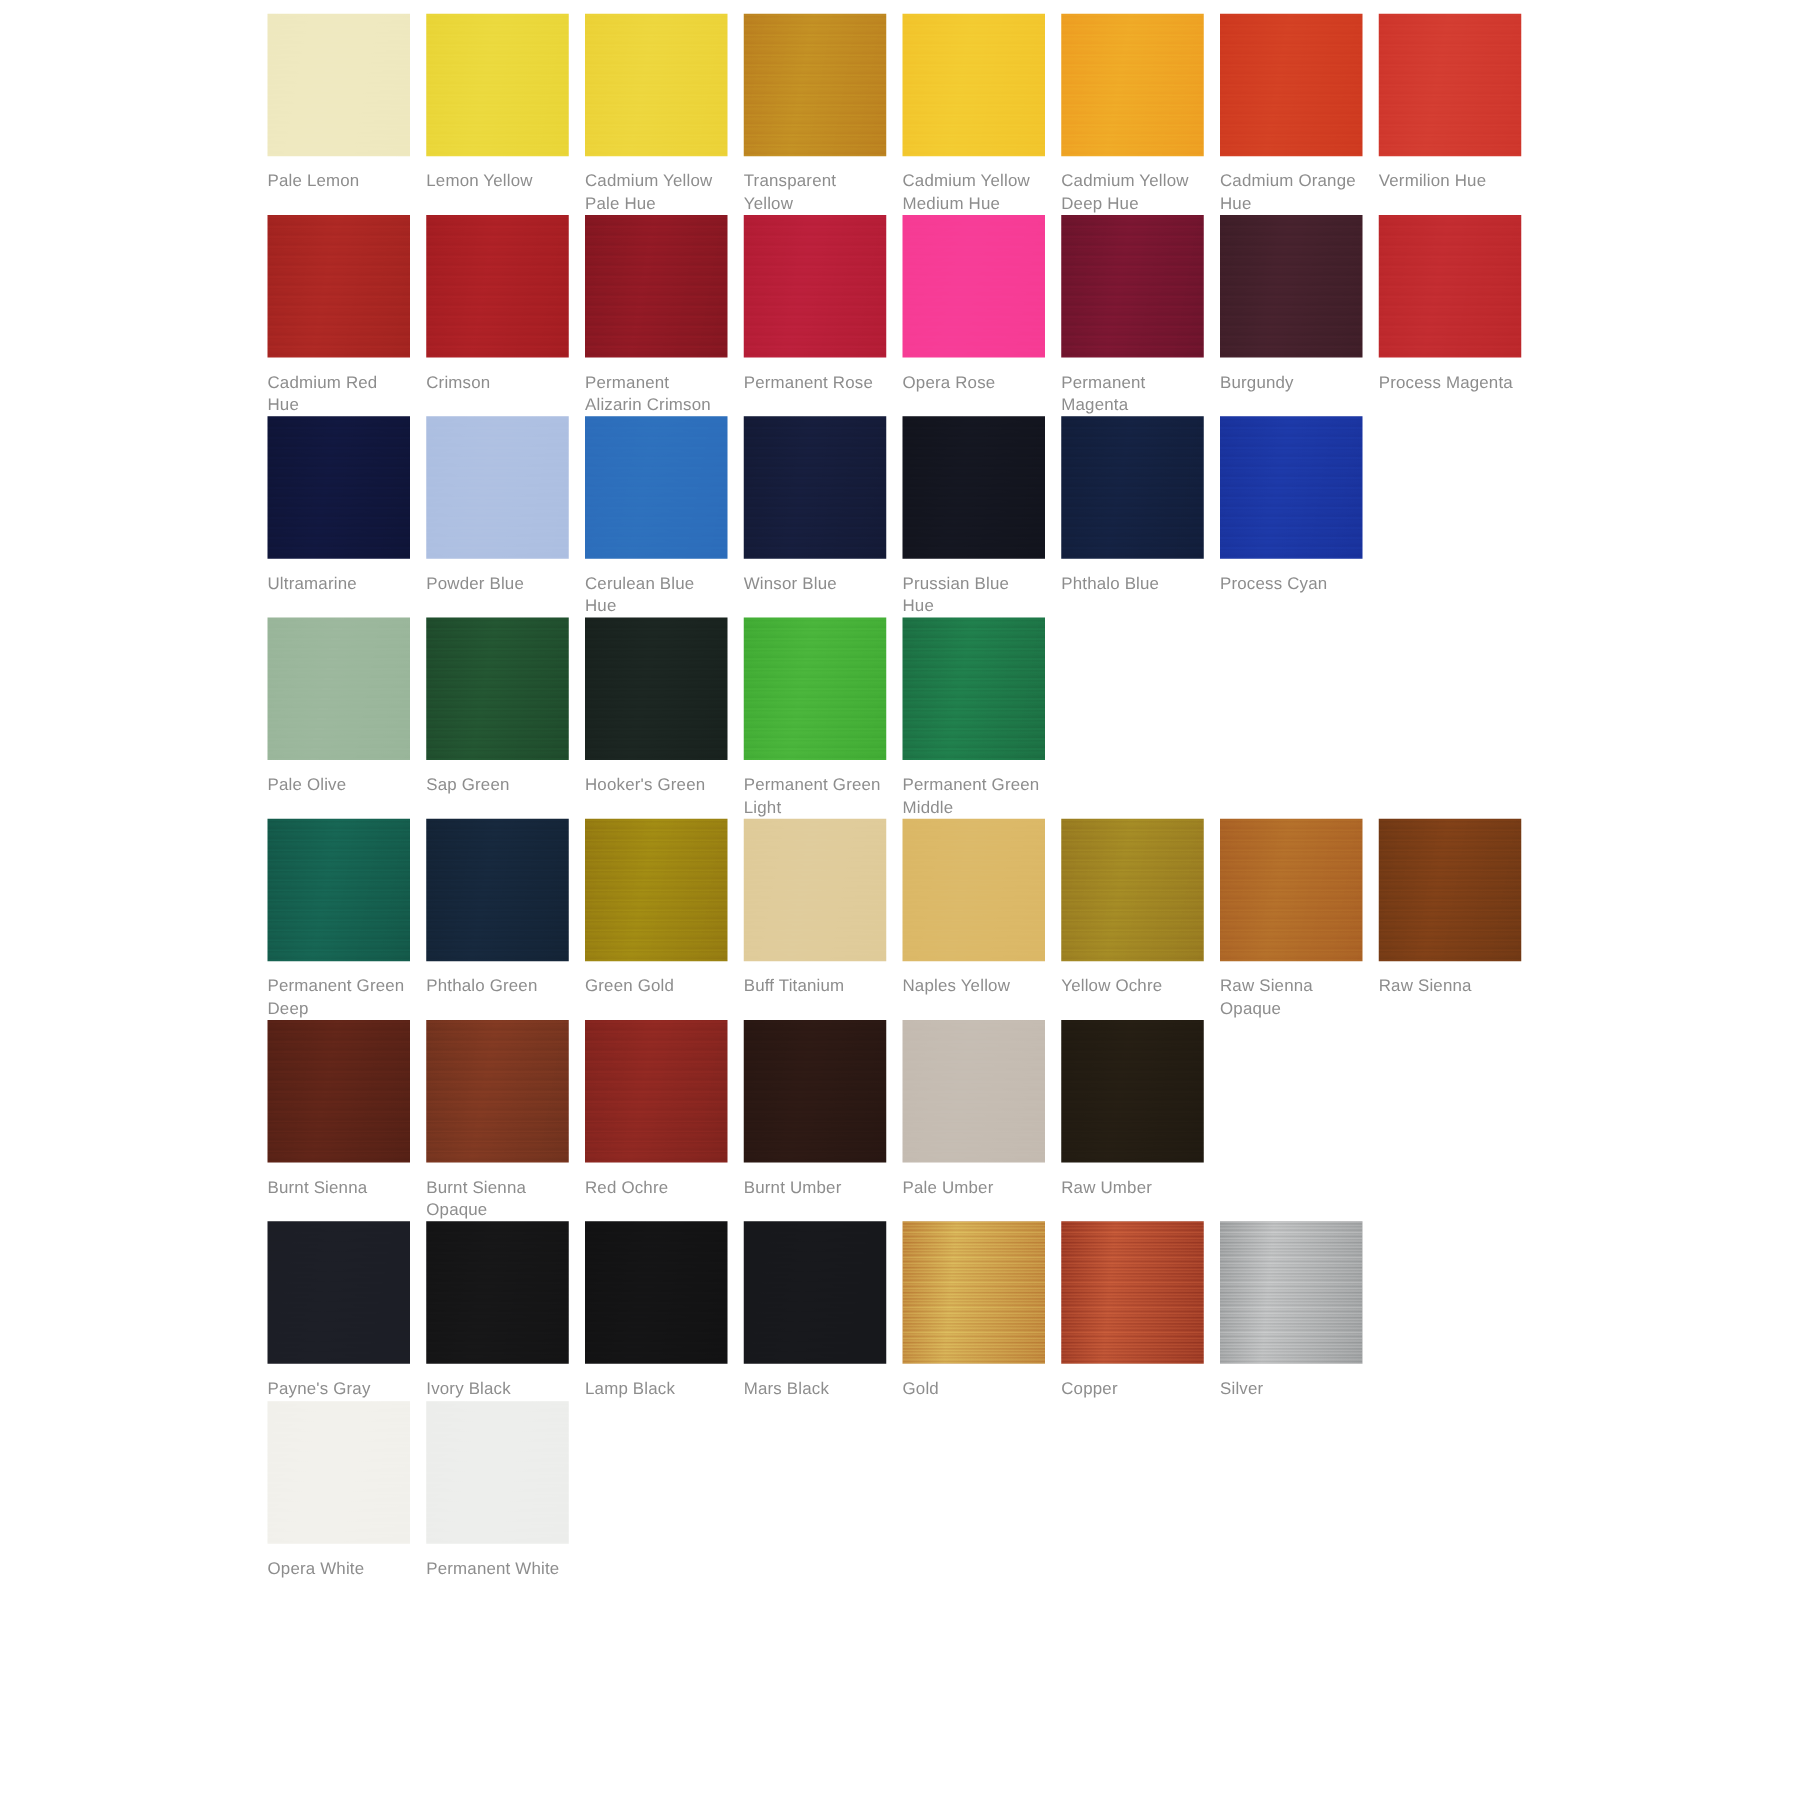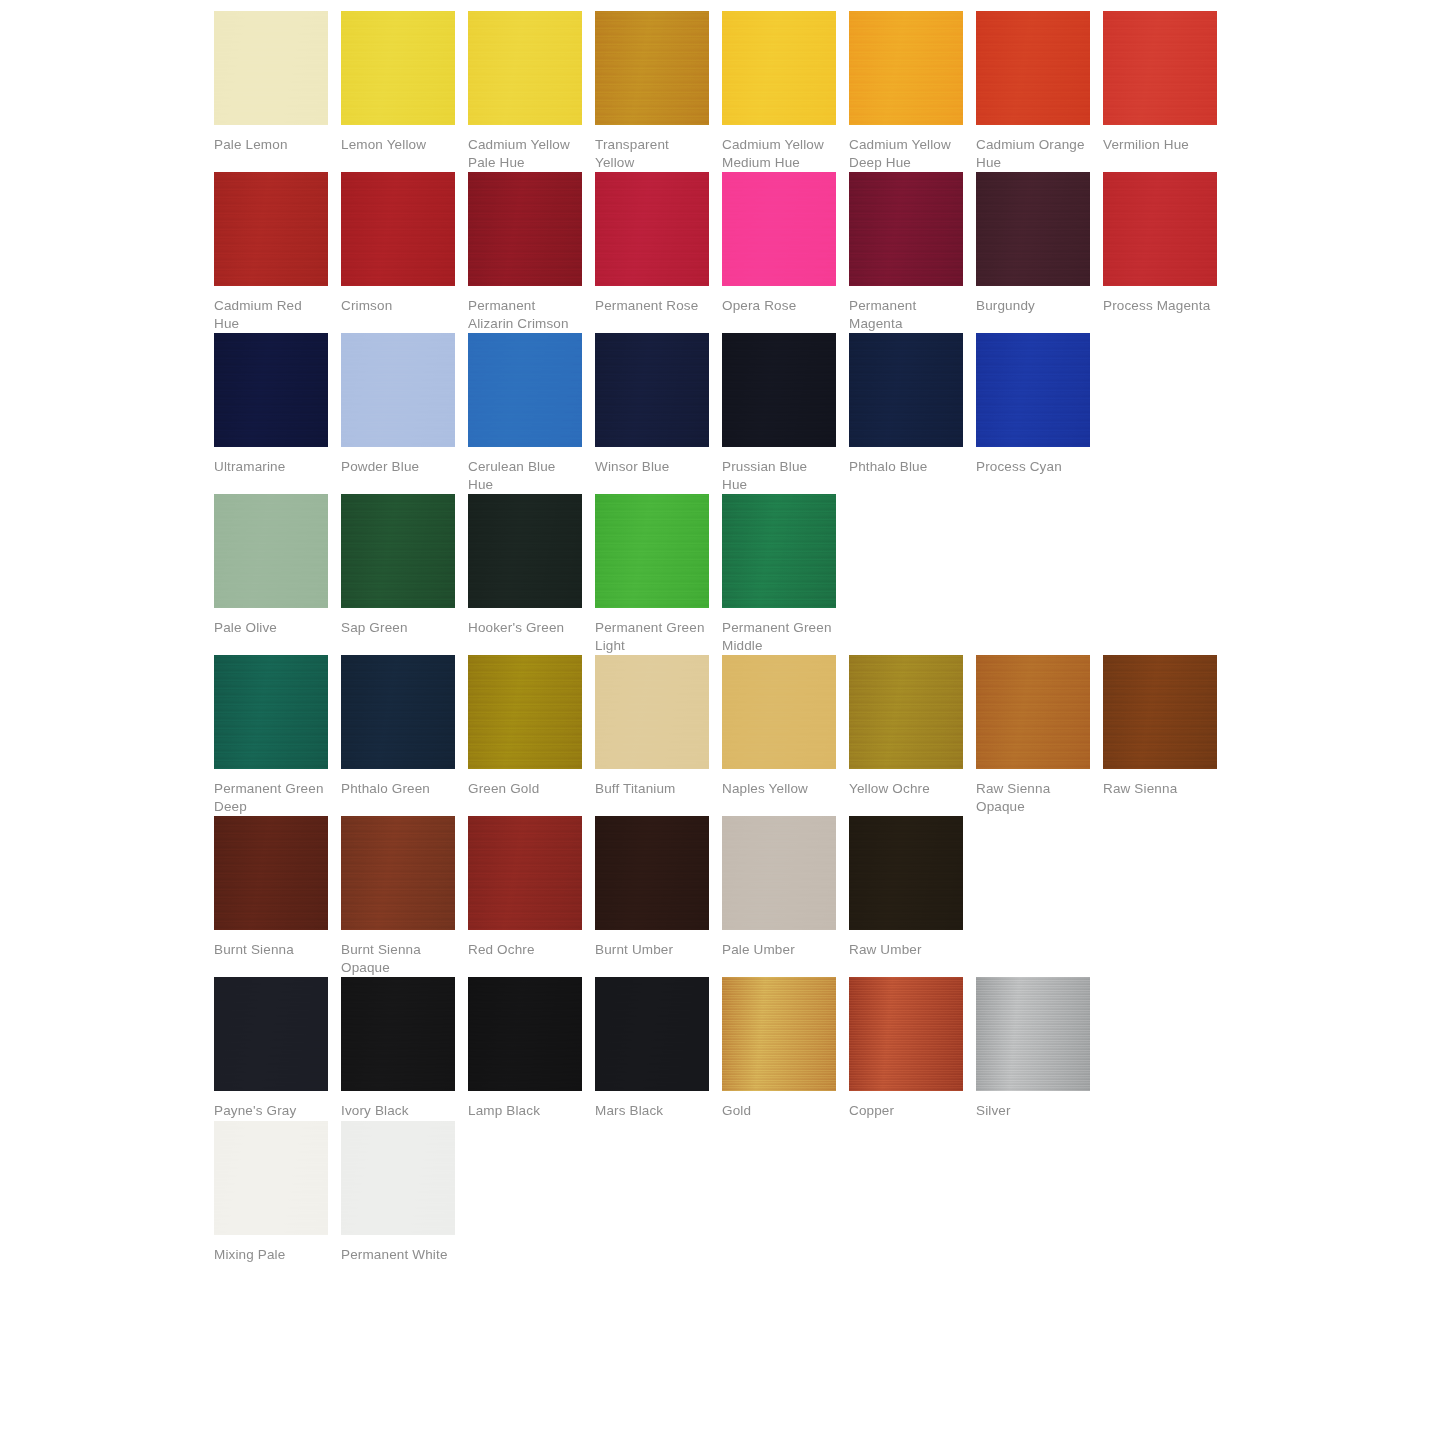--- a/index.html
+++ b/index.html
@@ -103,14 +103,14 @@
 <body>
 
 <div id="swatch-chart">
     <div class="swatch-row"><div class="swatch-cell"><div class="swatch-chip flat" style="background-color: rgb(239, 233, 192);"></div><span class="swatch-label">Pale Lemon</span></div><div class="swatch-cell"><div class="swatch-chip " style="background-color: rgb(235, 216, 59);"></div><span class="swatch-label">Lemon Yellow</span></div><div class="swatch-cell"><div class="swatch-chip " style="background-color: rgb(237, 213, 59);"></div><span class="swatch-label">Cadmium Yellow Pale Hue</span></div><div class="swatch-cell"><div class="swatch-chip " style="background-color: rgb(192, 138, 34);"></div><span class="swatch-label">Transparent Yellow</span></div><div class="swatch-cell"><div class="swatch-chip " style="background-color: rgb(243, 201, 47);"></div><span class="swatch-label">Cadmium Yellow Medium Hue</span></div><div class="swatch-cell"><div class="swatch-chip " style="background-color: rgb(239, 166, 37);"></div><span class="swatch-label">Cadmium Yellow Deep Hue</span></div><div class="swatch-cell"><div class="swatch-chip " style="background-color: rgb(210, 62, 34);"></div><span class="swatch-label">Cadmium Orange Hue</span></div><div class="swatch-cell"><div class="swatch-chip " style="background-color: rgb(210, 58, 47);"></div><span class="swatch-label">Vermilion Hue</span></div></div>
     <div class="swatch-row"><div class="swatch-cell"><div class="swatch-chip " style="background-color: rgb(169, 38, 34);"></div><span class="swatch-label">Cadmium Red Hue</span></div><div class="swatch-cell"><div class="swatch-chip " style="background-color: rgb(170, 31, 36);"></div><span class="swatch-label">Crimson</span></div><div class="swatch-cell"><div class="swatch-chip " style="background-color: rgb(140, 24, 35);"></div><span class="swatch-label">Permanent Alizarin Crimson</span></div><div class="swatch-cell"><div class="swatch-chip " style="background-color: rgb(184, 30, 56);"></div><span class="swatch-label">Permanent Rose</span></div><div class="swatch-cell"><div class="swatch-chip flat" style="background-color: rgb(247, 60, 150);"></div><span class="swatch-label">Opera Rose</span></div><div class="swatch-cell"><div class="swatch-chip " style="background-color: rgb(117, 21, 47);"></div><span class="swatch-label">Permanent Magenta</span></div><div class="swatch-cell"><div class="swatch-chip " style="background-color: rgb(67, 32, 43);"></div><span class="swatch-label">Burgundy</span></div><div class="swatch-cell"><div class="swatch-chip " style="background-color: rgb(192, 42, 46);"></div><span class="swatch-label">Process Magenta</span></div></div>
     <div class="swatch-row"><div class="swatch-cell"><div class="swatch-chip " style="background-color: rgb(16, 22, 60);"></div><span class="swatch-label">Ultramarine</span></div><div class="swatch-cell"><div class="swatch-chip flat" style="background-color: rgb(174, 192, 226);"></div><span class="swatch-label">Powder Blue</span></div><div class="swatch-cell"><div class="swatch-chip flat" style="background-color: rgb(45, 111, 188);"></div><span class="swatch-label">Cerulean Blue Hue</span></div><div class="swatch-cell"><div class="swatch-chip " style="background-color: rgb(21, 28, 58);"></div><span class="swatch-label">Winsor Blue</span></div><div class="swatch-cell"><div class="swatch-chip " style="background-color: rgb(19, 21, 31);"></div><span class="swatch-label">Prussian Blue Hue</span></div><div class="swatch-cell"><div class="swatch-chip " style="background-color: rgb(19, 32, 63);"></div><span class="swatch-label">Phthalo Blue</span></div><div class="swatch-cell"><div class="swatch-chip " style="background-color: rgb(27, 54, 163);"></div><span class="swatch-label">Process Cyan</span></div></div>
     <div class="swatch-row"><div class="swatch-cell"><div class="swatch-chip flat" style="background-color: rgb(155, 183, 156);"></div><span class="swatch-label">Pale Olive</span></div><div class="swatch-cell"><div class="swatch-chip " style="background-color: rgb(33, 81, 47);"></div><span class="swatch-label">Sap Green</span></div><div class="swatch-cell"><div class="swatch-chip " style="background-color: rgb(26, 36, 32);"></div><span class="swatch-label">Hooker's Green</span></div><div class="swatch-cell"><div class="swatch-chip " style="background-color: rgb(70, 177, 56);"></div><span class="swatch-label">Permanent Green Light</span></div><div class="swatch-cell"><div class="swatch-chip " style="background-color: rgb(30, 120, 72);"></div><span class="swatch-label">Permanent Green Middle</span></div></div>
     <div class="swatch-row"><div class="swatch-cell"><div class="swatch-chip " style="background-color: rgb(21, 96, 79);"></div><span class="swatch-label">Permanent Green Deep</span></div><div class="swatch-cell"><div class="swatch-chip " style="background-color: rgb(21, 38, 58);"></div><span class="swatch-label">Phthalo Green</span></div><div class="swatch-cell"><div class="swatch-chip " style="background-color: rgb(156, 132, 18);"></div><span class="swatch-label">Green Gold</span></div><div class="swatch-cell"><div class="swatch-chip flat" style="background-color: rgb(224, 204, 155);"></div><span class="swatch-label">Buff Titanium</span></div><div class="swatch-cell"><div class="swatch-chip flat" style="background-color: rgb(220, 185, 104);"></div><span class="swatch-label">Naples Yellow</span></div><div class="swatch-cell"><div class="swatch-chip " style="background-color: rgb(159, 132, 35);"></div><span class="swatch-label">Yellow Ochre</span></div><div class="swatch-cell"><div class="swatch-chip " style="background-color: rgb(176, 106, 40);"></div><span class="swatch-label">Raw Sienna Opaque</span></div><div class="swatch-cell"><div class="swatch-chip " style="background-color: rgb(122, 61, 22);"></div><span class="swatch-label">Raw Sienna</span></div></div>
     <div class="swatch-row"><div class="swatch-cell"><div class="swatch-chip " style="background-color: rgb(92, 35, 23);"></div><span class="swatch-label">Burnt Sienna</span></div><div class="swatch-cell"><div class="swatch-chip " style="background-color: rgb(122, 54, 32);"></div><span class="swatch-label">Burnt Sienna Opaque</span></div><div class="swatch-cell"><div class="swatch-chip " style="background-color: rgb(138, 38, 32);"></div><span class="swatch-label">Red Ochre</span></div><div class="swatch-cell"><div class="swatch-chip " style="background-color: rgb(43, 24, 19);"></div><span class="swatch-label">Burnt Umber</span></div><div class="swatch-cell"><div class="swatch-chip flat" style="background-color: rgb(197, 188, 178);"></div><span class="swatch-label">Pale Umber</span></div><div class="swatch-cell"><div class="swatch-chip " style="background-color: rgb(35, 28, 18);"></div><span class="swatch-label">Raw Umber</span></div></div>
     <div class="swatch-row"><div class="swatch-cell"><div class="swatch-chip flat" style="background-color: rgb(28, 30, 38);"></div><span class="swatch-label">Payne's Gray</span></div><div class="swatch-cell"><div class="swatch-chip " style="background-color: rgb(21, 21, 22);"></div><span class="swatch-label">Ivory Black</span></div><div class="swatch-cell"><div class="swatch-chip " style="background-color: rgb(19, 19, 20);"></div><span class="swatch-label">Lamp Black</span></div><div class="swatch-cell"><div class="swatch-chip flat" style="background-color: rgb(23, 24, 28);"></div><span class="swatch-label">Mars Black</span></div><div class="swatch-cell"><div class="swatch-chip metallic" style="background-color: rgb(199, 148, 68);"></div><span class="swatch-label">Gold</span></div><div class="swatch-cell"><div class="swatch-chip metallic" style="background-color: rgb(168, 67, 42);"></div><span class="swatch-label">Copper</span></div><div class="swatch-cell"><div class="swatch-chip metallic" style="background-color: rgb(169, 171, 172);"></div><span class="swatch-label">Silver</span></div></div>
-    <div class="swatch-row"><div class="swatch-cell"><div class="swatch-chip flat" style="background-color: rgb(242, 241, 236);"></div><span class="swatch-label">Mixing Pale</span></div><div class="swatch-cell"><div class="swatch-chip flat" style="background-color: rgb(237, 238, 236);"></div><span class="swatch-label">Permanent White</span></div></div>
+    <div class="swatch-row"><div class="swatch-cell"><div class="swatch-chip flat" style="background-color: rgb(242, 241, 236);"></div><span class="swatch-label">Opera White</span></div><div class="swatch-cell"><div class="swatch-chip flat" style="background-color: rgb(237, 238, 236);"></div><span class="swatch-label">Permanent White</span></div></div>
   </div>
 
 </body></html>

